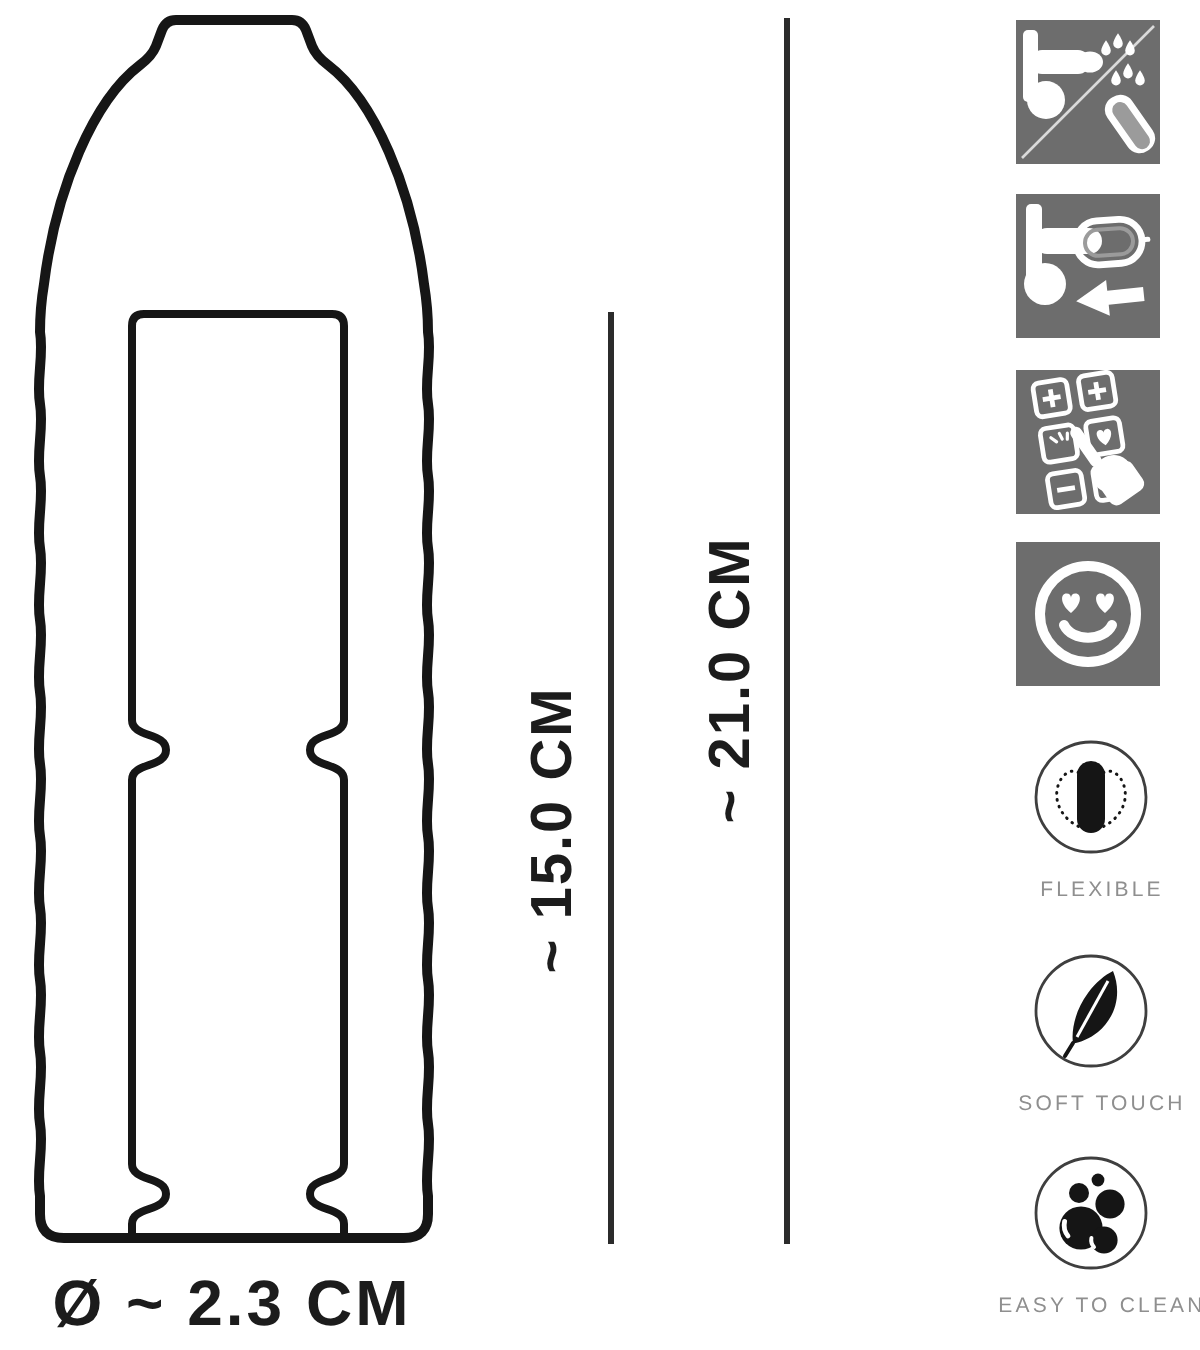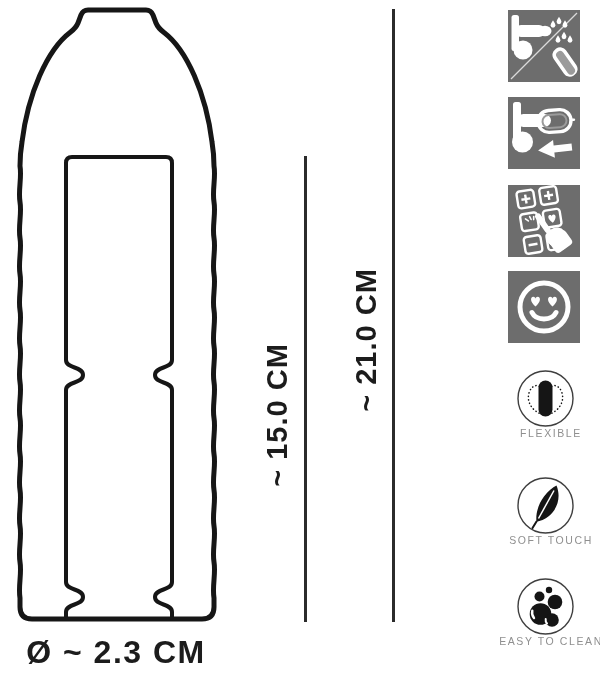--- a/index.html
+++ b/index.html
@@ -19,21 +19,21 @@
   }
   .picto-square {
     position:absolute; left:508px; width:72px; height:72px;
     background:#6d6d6d; overflow:hidden;
   }
   .feature {
     position:absolute; left:485px; width:120px;
     display:flex; flex-direction:column; align-items:center;
   }
   .feature-label {
-    font-size:10.5px; letter-spacing:1.6px;
+    margin-top:12px; font-size:10.5px; letter-spacing:1.6px;
     color:#8f8f8f; white-space:nowrap;padding-left:12px;
   }
 </style>
 </head>
 <body>
 
 <div class="stage">
 
   <svg class="drawing-svg" width="600" height="675" viewBox="0 0 600 675">
 

